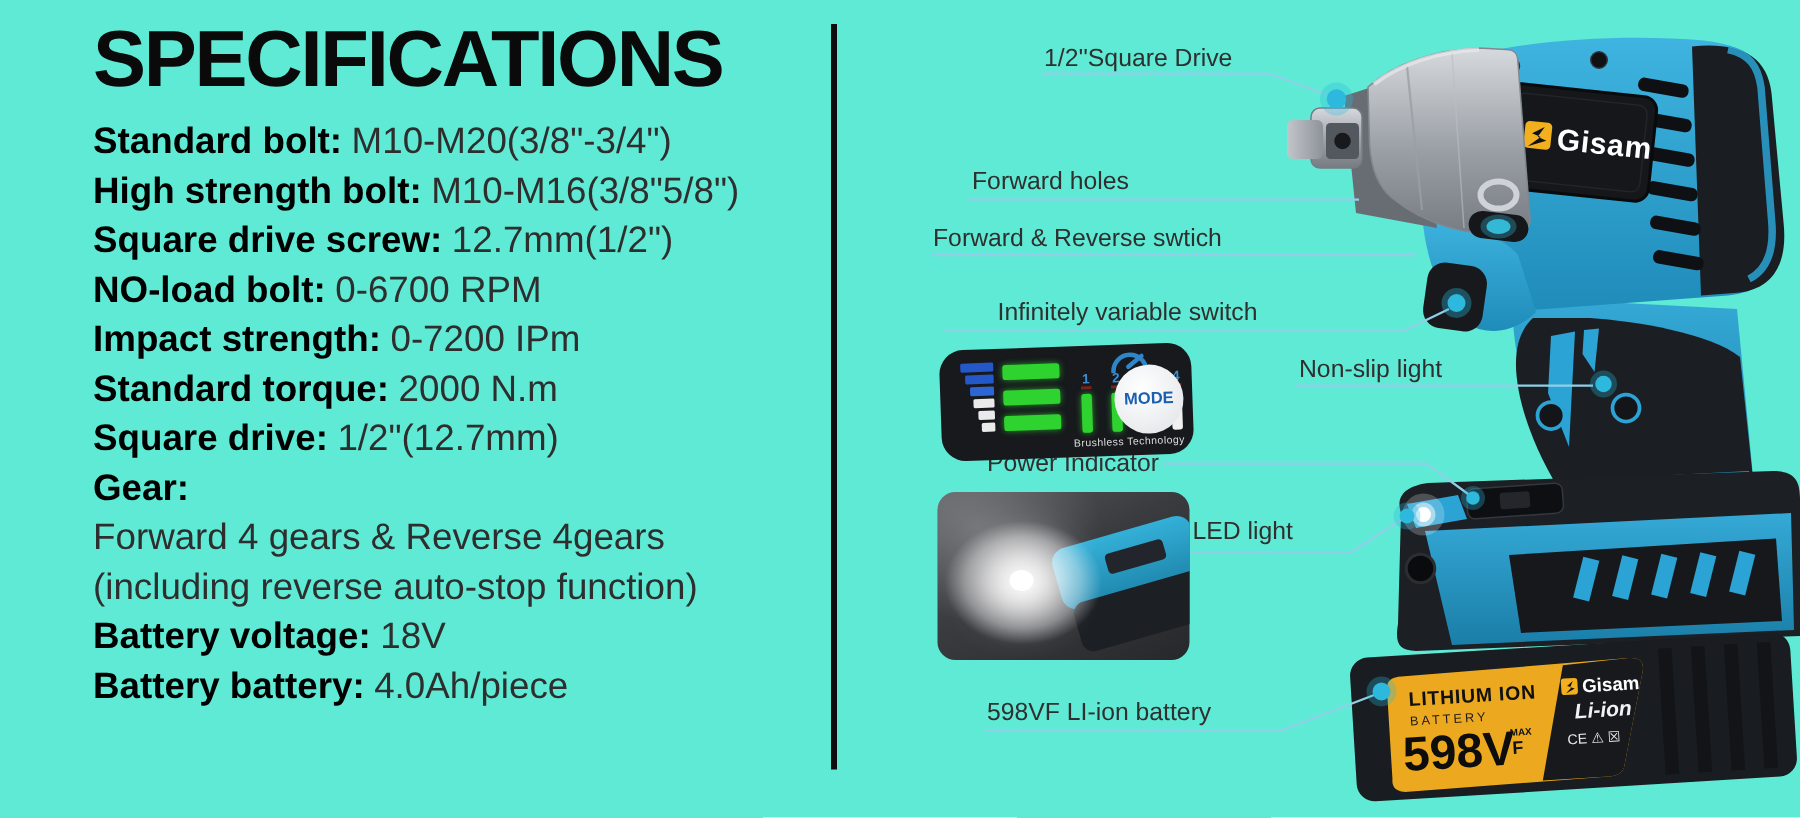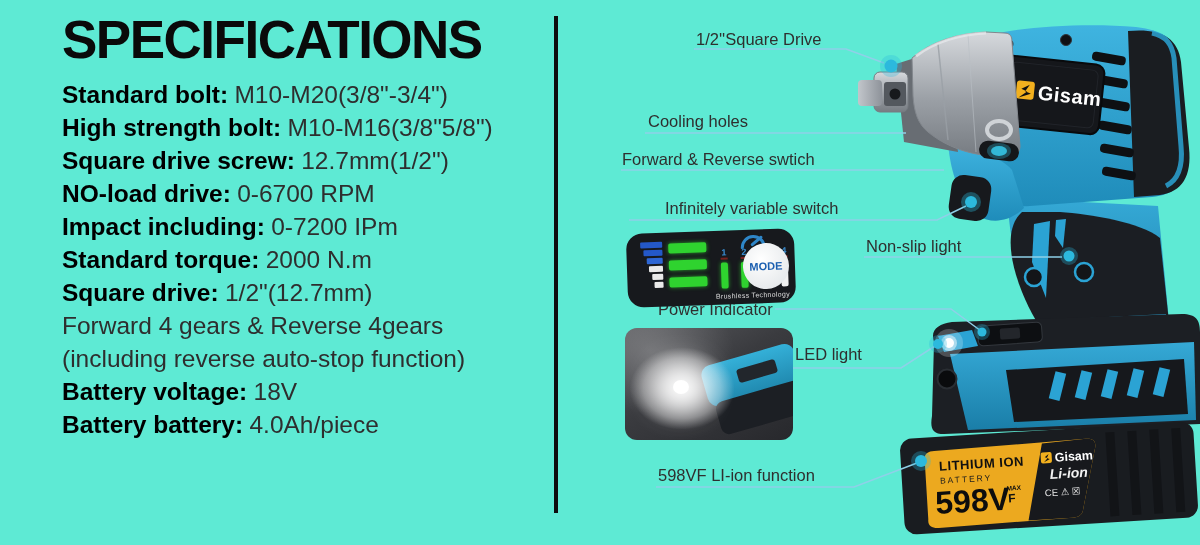--- a/index.html
+++ b/index.html
@@ -63,24 +63,25 @@
 </head>
 <body>
 
 <div id="page">
 
   <div class="specs">
     <h1>SPECIFICATIONS</h1>
     <div class="spec-row"><span class="spec-label">Standard bolt:</span><span class="spec-value">M10-M20(3/8"-3/4")</span></div>
     <div class="spec-row"><span class="spec-label">High strength bolt:</span><span class="spec-value">M10-M16(3/8"5/8")</span></div>
     <div class="spec-row"><span class="spec-label">Square drive screw:</span><span class="spec-value">12.7mm(1/2")</span></div>
-    <div class="spec-row"><span class="spec-label">NO-load drive:</span><span class="spec-value">0-6700 RPM</span></div>
-    <div class="spec-row"><span class="spec-label">Impact including:</span><span class="spec-value">0-7200 IPm</span></div>
+    <div class="spec-row"><span class="spec-label">NO-load bolt:</span><span class="spec-value">0-6700 RPM</span></div>
+    <div class="spec-row"><span class="spec-label">Impact strength:</span><span class="spec-value">0-7200 IPm</span></div>
     <div class="spec-row"><span class="spec-label">Standard torque:</span><span class="spec-value">2000 N.m</span></div>
     <div class="spec-row"><span class="spec-label">Square drive:</span><span class="spec-value">1/2"(12.7mm)</span></div>
+    <div class="spec-row"><span class="spec-label">Gear:</span><span class="spec-value"></span></div>
     <div class="spec-row"><span class="spec-label"></span><span class="spec-value">Forward 4 gears &amp; Reverse 4gears</span></div>
     <div class="spec-row"><span class="spec-label"></span><span class="spec-value">(including reverse auto-stop function)</span></div>
     <div class="spec-row"><span class="spec-label">Battery voltage:</span><span class="spec-value">18V</span></div>
     <div class="spec-row"><span class="spec-label">Battery battery:</span><span class="spec-value">4.0Ah/piece</span></div>
   </div>
 
   <div class="divider"></div>
 
   <svg width="1200" height="545" viewBox="0 0 1200 545" style="position:absolute;left:0;top:0;">
     <defs>
@@ -220,27 +221,27 @@
       <circle cx="982" cy="332" r="8" opacity=".3"></circle>
         <circle cx="982" cy="332" r="4.5"></circle>
       <circle cx="938" cy="344" r="9" opacity=".3"></circle>
         <circle cx="938" cy="344" r="5"></circle>
       <circle cx="921" cy="461" r="10" opacity=".3"></circle>
         <circle cx="921" cy="461" r="6"></circle>
     </g>
   </svg>
 
   <div class="callout" style="left:696px;top:30px;">1/2''Square Drive</div>
-  <div class="callout" style="left:648px;top:112px;">Cooling holes</div>
+  <div class="callout" style="left:648px;top:112px;">Forward holes</div>
   <div class="callout" style="left:622px;top:150px;">Forward &amp; Reverse swtich</div>
   <div class="callout" style="left:629px;top:199px;margin-left:36px;">Infinitely variable switch</div>
   <div class="callout" style="left:866px;top:237px;">Non-slip light</div>
   <div class="callout" style="left:658px;top:300px;">Power Indicator</div>
   <div class="callout" style="left:795px;top:345px;">LED light</div>
-  <div class="callout" style="left:658px;top:466px;">598VF LI-ion function</div>
+  <div class="callout" style="left:658px;top:466px;">598VF LI-ion battery</div>
 
   <div class="panel">
     <div class="batt-col">
       <i style="width:22px;background:#2458c8;"></i>
       <i style="width:19px;background:#2458c8;"></i>
       <i style="width:16px;background:#2d66d4;"></i>
       <i style="width:14px;background:#eaeaea;"></i>
       <i style="width:11px;background:#eaeaea;"></i>
       <i style="width:9px;background:#eaeaea;"></i>
     </div>

